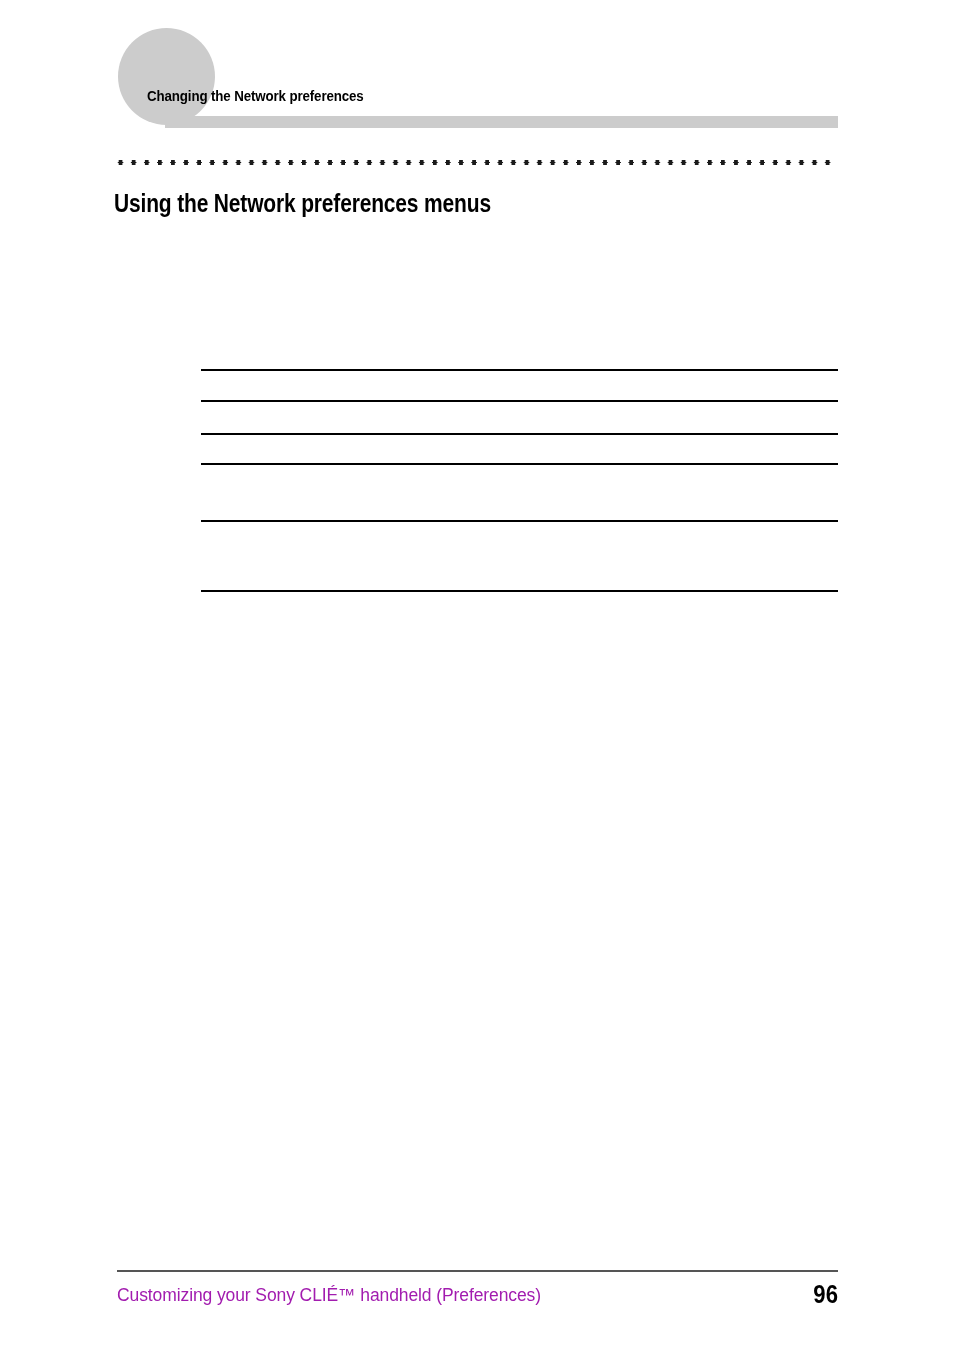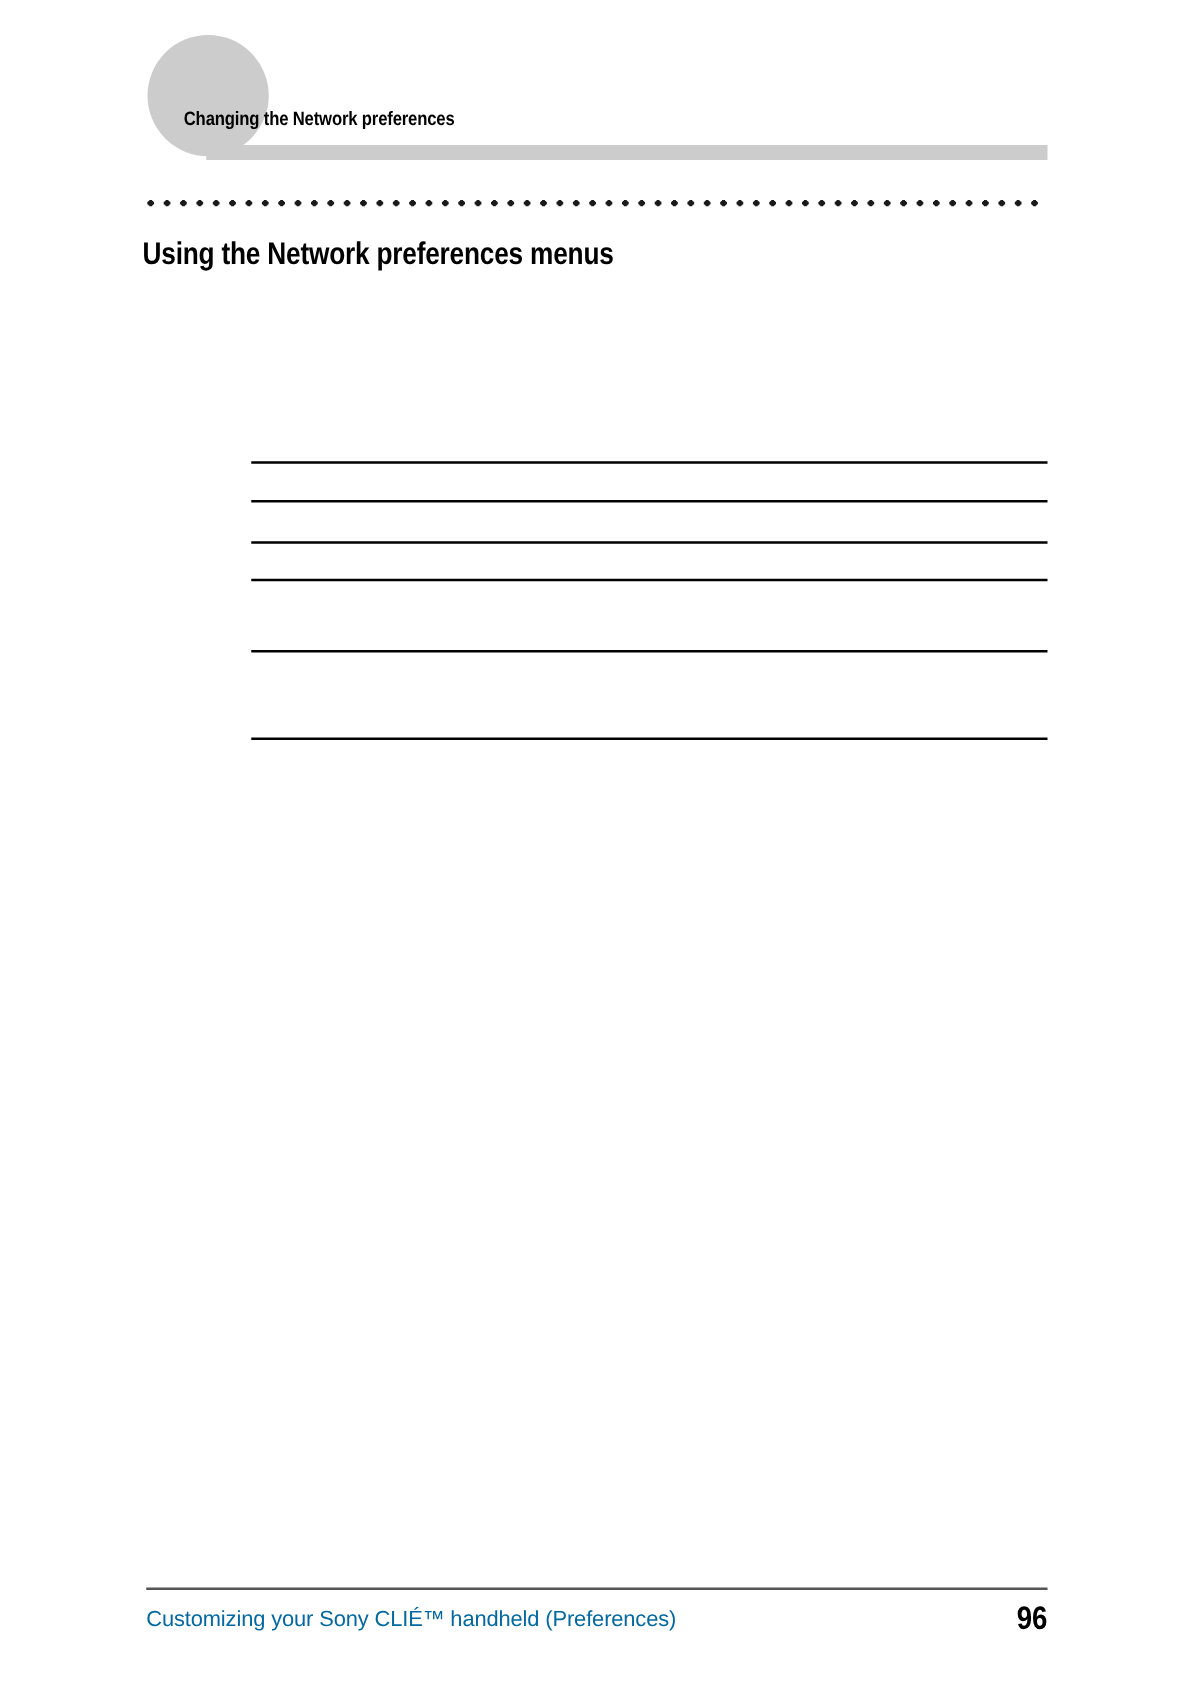--- a/index.html
+++ b/index.html
@@ -114,21 +114,21 @@
     width: 721px;
     height: 2px;
     background: #555555;
   }
 
   .footer-text {
     position: absolute;
     left: 117px;
     top: 1285px;
     font-size: 17.5px;
-    color: #0369a1;
+    color: #a21caf;
     white-space: nowrap;
     letter-spacing: -0.1px;
   }
 
   .footer-page-number {
     position: absolute;
     right: 116px;
     top: 1279px;
     font-size: 26px;
     font-weight: bold;

